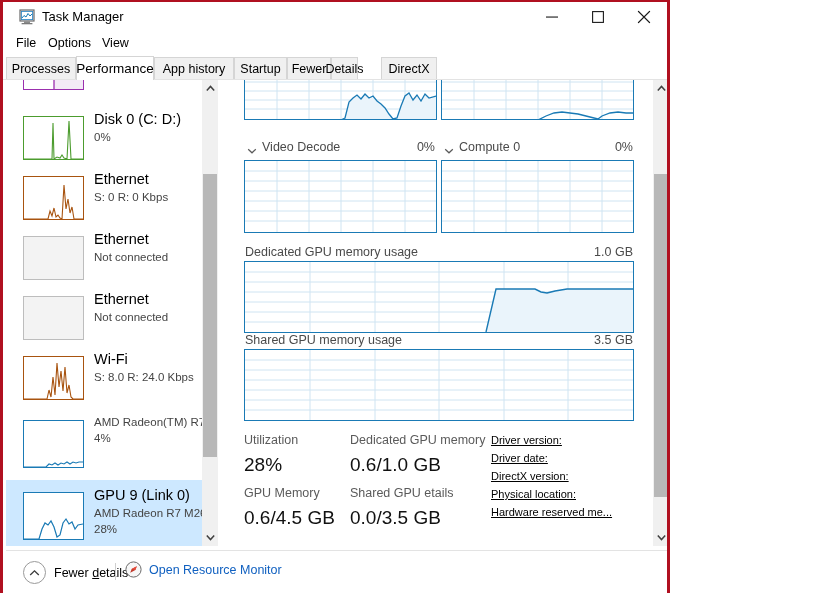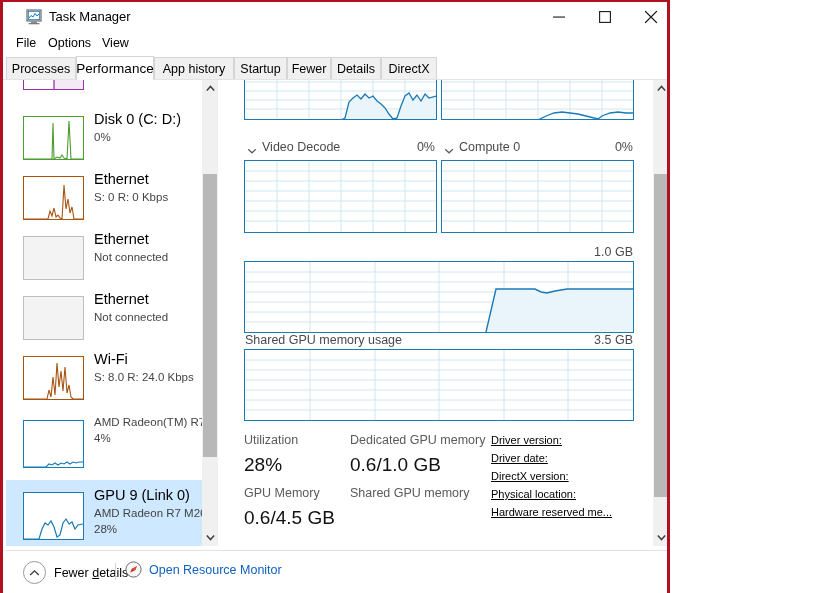--- a/index.html
+++ b/index.html
@@ -5,21 +5,21 @@
   html,body{margin:0;padding:0;background:#ffffff;}
   body{width:819px;height:593px;overflow:hidden;font-family:"Liberation Sans",sans-serif;
        -webkit-font-smoothing:antialiased;}
 
   
   #window{position:absolute;left:0;top:0;width:670px;height:593px;background:#ffffff;
           border-left:3px solid #b01020;border-right:3px solid #b01020;border-top:2px solid #b01020;
           box-sizing:border-box;overflow:hidden;}
 
   
-  #titlebar{position:absolute;left:0;top:0;right:0;height:32px;background:#ffffff;margin-left:7px;}
+  #titlebar{position:absolute;left:0;top:0;right:0;height:32px;background:#ffffff;}
   #tm-icon{position:absolute;left:15px;top:7px;width:18px;height:16px;}
   #title-text{position:absolute;left:39px;top:7px;font-size:13px;color:#000;}
   .wbtn{position:absolute;top:0;width:46px;height:30px;cursor:default;}
   .wbtn svg{position:absolute;left:50%;top:50%;transform:translate(-50%,-50%);}
   #btn-min{left:526px;} #btn-max{left:572px;} #btn-close{left:618px;}
 
   
   #menubar{position:absolute;left:0;top:32px;height:22px;}
   .menuitem{position:absolute;top:0;font-size:12.5px;color:#000;padding:2px 5px;cursor:default;}
 
@@ -120,21 +120,21 @@
     <span class="menuitem" style="left:40px">Options</span>
     <span class="menuitem" style="left:94px">View</span>
   </div>
 
   <div id="tabstrip">
     <div class="tab" style="left:0px;width:70px">Processes</div>
     <div class="tab active" style="left:70px;width:78px">Performance</div>
     <div class="tab" style="left:148px;width:80px">App history</div>
     <div class="tab" style="left:228px;width:53px">Startup</div>
     <div class="tab" style="left:281px;width:44px">Fewer</div>
-    <div class="tab" style="left:325px;width:50px">Details</div>
+    <div class="tab" style="left:325px;width:27px">Details</div>
     <div class="tab" style="left:375px;width:56px">DirectX</div>
   </div>
   <div id="tabline"></div>
 
   <div id="sidebar">
 
     <div class="sb-item" style="top:-42px">
       <div class="sb-thumb" style="border-color:#9b2fae">
         <svg width="59" height="42" viewBox="0 0 59 42">
           <rect x="30" y="0" width="29" height="42" fill="#f3eaf6"></rect>
@@ -322,20 +322,21 @@
             <line x1="0" y1="60" x2="191" y2="60"></line>
           <line x1="32" y1="0" x2="32" y2="71"></line>
             <line x1="64" y1="0" x2="64" y2="71"></line>
           <line x1="96" y1="0" x2="96" y2="71"></line>
             <line x1="128" y1="0" x2="128" y2="71"></line>
           <line x1="160" y1="0" x2="160" y2="71"></line>
         </g>
       </svg>
     </div>
 
+    <span class="gtitle" style="left:20px;top:165px">Dedicated GPU memory usage</span>
     <span class="gright" style="left:310px;top:165px;width:98px">1.0 GB</span>
     <div class="graph" style="left:19px;top:181px;width:390px;height:72px">
       <svg width="388" height="70" viewBox="0 0 388 70" preserveAspectRatio="none">
         <g stroke="#cfe4f2" stroke-width="1">
           <line x1="0" y1="10" x2="388" y2="10"></line>
             <line x1="0" y1="20" x2="388" y2="20"></line>
           <line x1="0" y1="30" x2="388" y2="30"></line>
             <line x1="0" y1="40" x2="388" y2="40"></line>
           <line x1="0" y1="50" x2="388" y2="50"></line>
             <line x1="0" y1="60" x2="388" y2="60"></line>
@@ -370,21 +371,22 @@
       </svg>
     </div>
 
     <span class="stat-lab" style="left:19px;top:353px">Utilization</span>
     <span class="stat-val" style="left:19px;top:374px">28%</span>
     <span class="stat-lab" style="left:19px;top:406px">GPU Memory</span>
     <span class="stat-val" style="left:19px;top:427px">0.6/4.5 GB</span>
 
     <span class="stat-lab" style="left:125px;top:353px">Dedicated GPU memory</span>
     <span class="stat-val" style="left:125px;top:374px">0.6/1.0 GB</span>
-    <span class="stat-lab" style="left:125px;top:406px">Shared GPU memory</span>
+    <span class="stat-lab" style="left:125px;top:406px">Shared GPU etails</span>
+    <span class="stat-val" style="left:125px;top:427px">0.0/3.5 GB</span>
 
     <span class="meta-lab" style="left:266px;top:354px">Driver version:</span>
     <span class="meta-lab" style="left:266px;top:372px">Driver date:</span>
     <span class="meta-lab" style="left:266px;top:390px">DirectX version:</span>
     <span class="meta-lab" style="left:266px;top:408px">Physical location:</span>
     <span class="meta-lab" style="left:266px;top:426px">Hardware reserved me...</span>
   </div>
 
   <div id="mn-scroll">
     <div class="arrow up">

